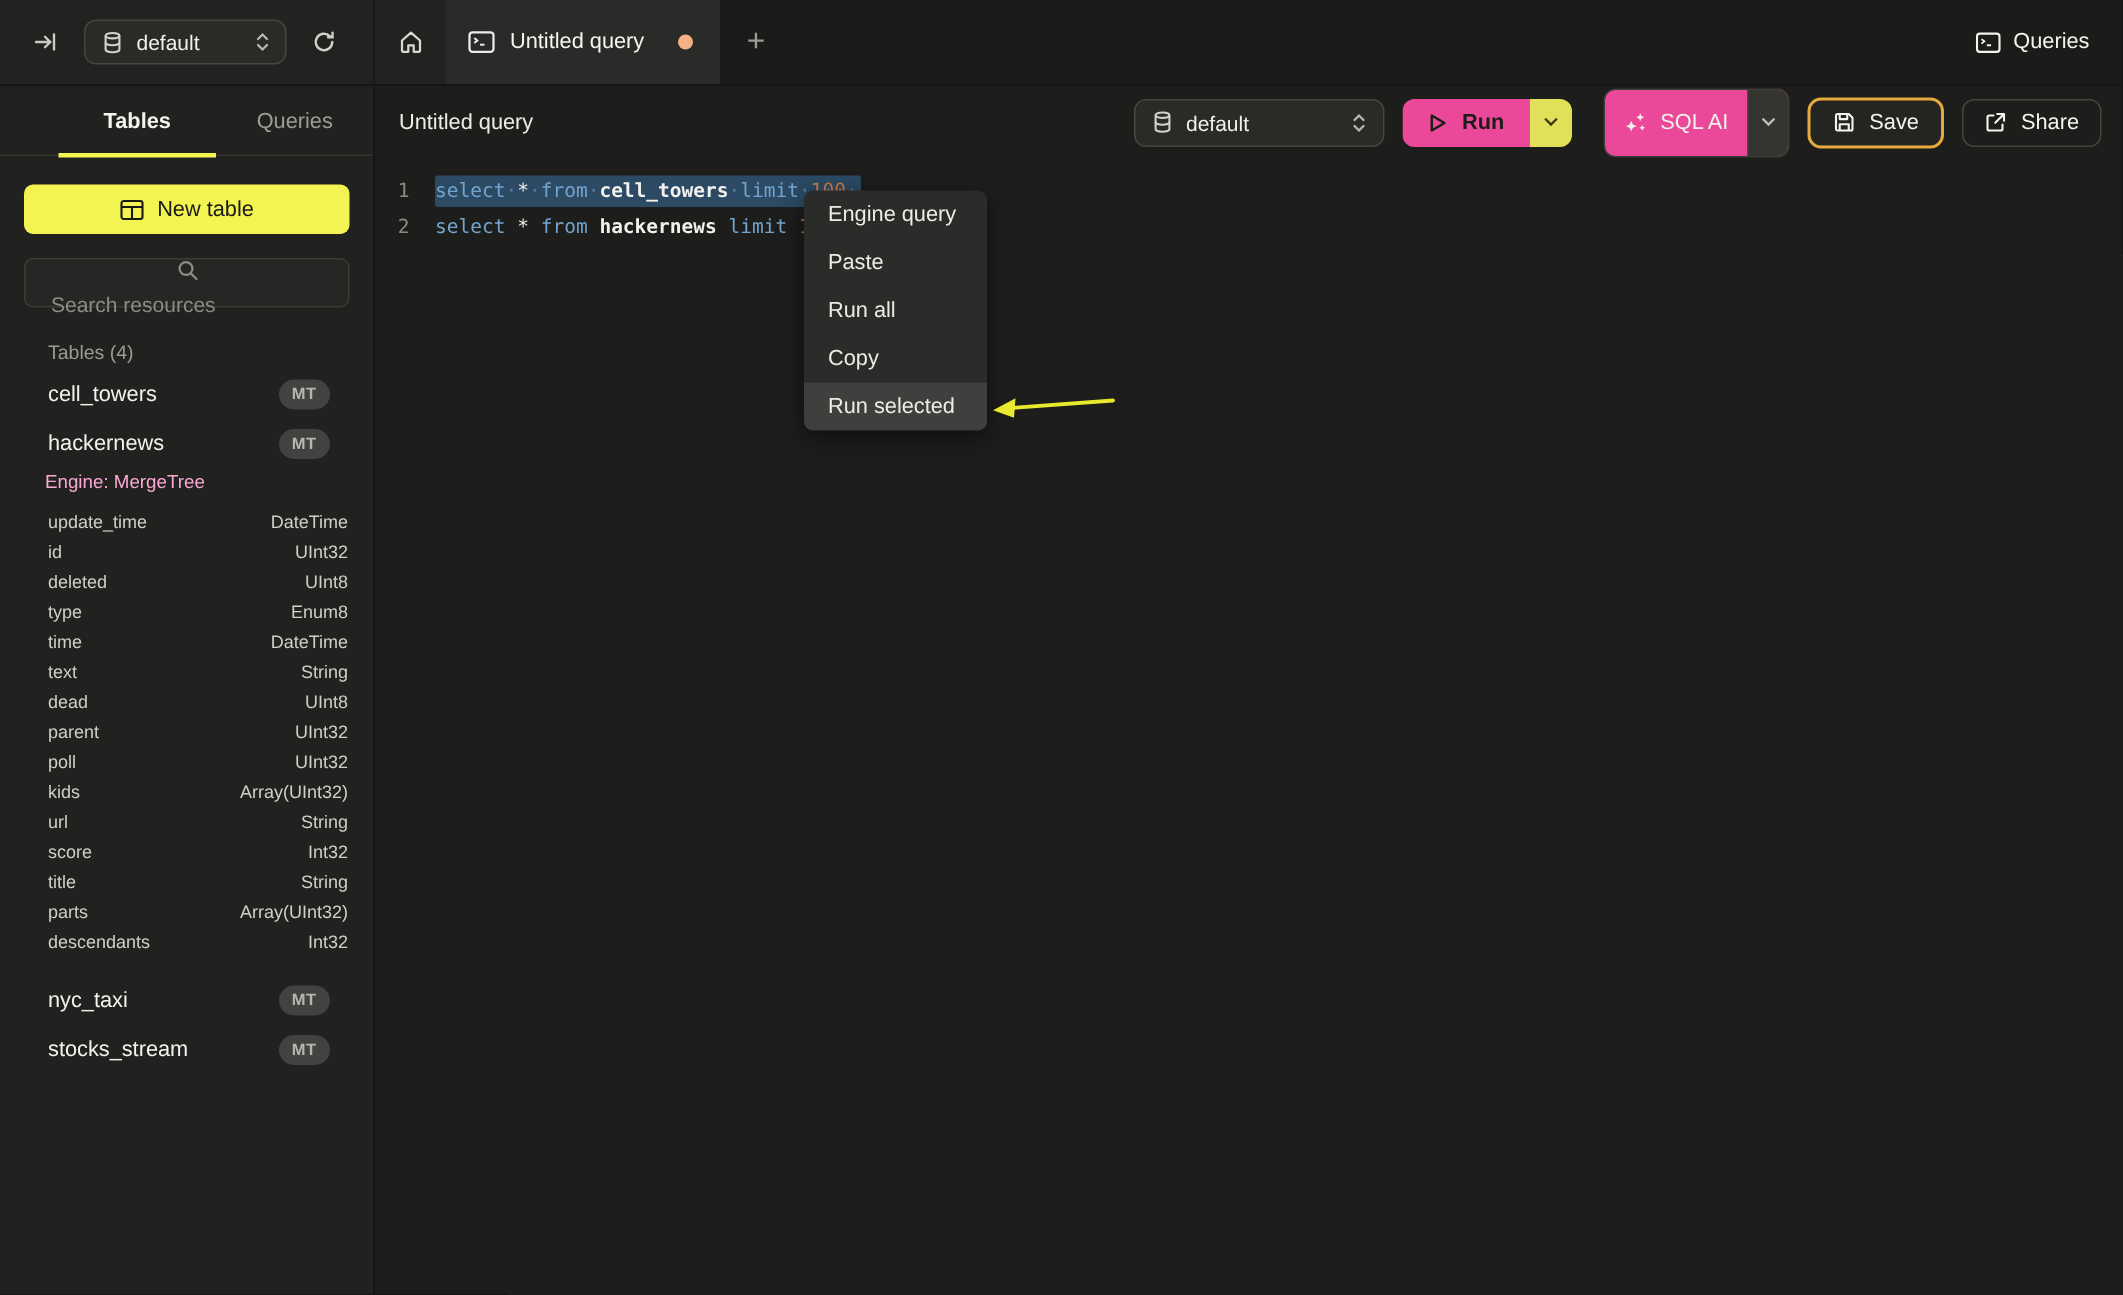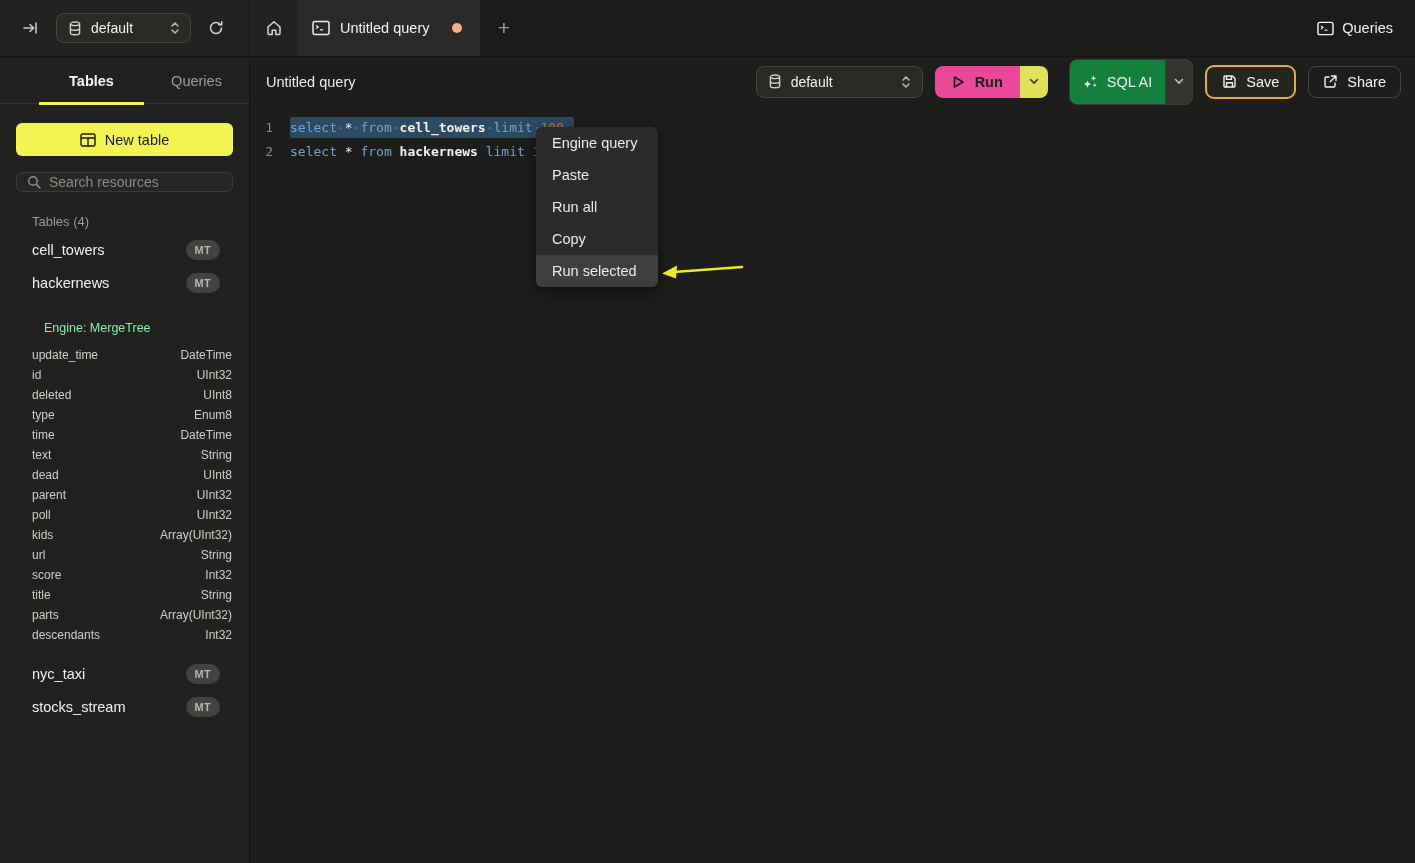--- a/index.html
+++ b/index.html
@@ -27,48 +27,48 @@
   .new-tab-btn{width:48px; display:flex; align-items:center; justify-content:center; color:#9b9b98; font-size:21px; font-weight:300; cursor:pointer;}
   .queries-btn{margin-left:auto; margin-right:22px; display:flex; align-items:center; gap:8px; color:#f2f2ef; font-size:14.5px; font-weight:500; cursor:pointer;}
   
   .sidebar{position:absolute; top:58px; left:0; width:250px; height:805px; background:#212120; border-right:1px solid #101010;}
   .side-tabs{display:flex; height:46px; border-bottom:1px solid #32322f;}
   .side-tab{flex:1; display:flex; align-items:center; justify-content:center; font-size:14.5px; color:#9c9c98; position:relative; cursor:pointer;}
   .side-tab.active{color:#f3f3f0; font-weight:600;margin-left:39px;}
   .side-tab.active::after{content:""; position:absolute; left:0; right:0; bottom:-2px; height:3px; background:#f3f351;}
   .new-table-btn{margin:19px 16px 0; height:33px; border:none; border-radius:6px; background:#f3f351;
     display:flex; align-items:center; justify-content:center; gap:9px; color:#191917; font-size:14.5px; font-weight:500; cursor:pointer; width:217px;}
-  .search-box{margin:16px 16px 0; height:20px; background:#262624; border:1px solid #3b3b38; border-radius:6px;
-    display:flex; align-items:center; gap:8px; padding:0 10px;}
+  .search-box{margin:16px 16px 0; height:33px; background:#262624; border:1px solid #3b3b38; border-radius:6px;
+    display:flex; align-items:center; gap:8px; padding:0 10px;flex-direction:column;}
   .search-box input{flex:1; background:transparent; border:none; outline:none; color:#d8d8d4; font-size:14px; font-family:inherit;}
   .search-box input::placeholder{color:#8b8b87;}
   .search-icon{color:#8b8b87;}
   .section-label{margin:22px 0 4px 32px; font-size:13px; color:#9a9a96;}
   .table-item{display:flex; align-items:center; height:33px; padding:0 29px 0 32px; cursor:pointer;}
   .table-name{font-size:14.5px; font-weight:500; color:#f1f1ee;}
   .badge{margin-left:auto; background:#424240; color:#b5b5b1; font-size:11px; font-weight:600; letter-spacing:.3px;
     height:20px; padding:0 9px; border-radius:10px; display:flex; align-items:center;}
-  .engine-label{padding:2px 0 4px 44px; font-size:12.5px; color:#86efac;margin-top:20px;}
+  .engine-label{padding:2px 0 4px 30px; font-size:12.5px; color:#f9a8d4;}
   .columns{margin:6px 0 12px;}
   .col-row{display:flex; align-items:center; height:20px; padding:0 17px 0 32px;
     font-family:Liberation Sans, sans-serif; font-size:12px; color:#cfcfca;}
   .col-type{margin-left:auto;}
   
   .main{position:absolute; top:58px; left:251px; right:0; height:805px; background:#1d1d1b;}
   .editor-header{display:flex; align-items:center; height:47px; padding:0 14px 0 15px;}
   .editor-title{font-size:14.5px; color:#edece9;}
   .controls{margin-left:auto; display:flex; align-items:center; gap:12px;}
   .hdr-select{width:167px; height:32px; border:1px solid #454542; border-radius:8px; background:#2a2a27;
     display:flex; align-items:center; gap:9px; padding:0 11px; cursor:pointer;}
   .hdr-select .sel-value{font-size:14px; color:#f0f0ed;}
   .hdr-select .sel-chevrons{margin-left:auto; color:#b8b8b4;}
   .run-btn{display:flex; height:32px; border-radius:8px; overflow:hidden; cursor:pointer;}
   .run-main{display:flex; align-items:center; gap:10px; padding:0 17px; background:#ec4899; color:#1c1c18; font-size:14.5px; font-weight:600;}
   .run-caret{width:28px; background:#e0e158; display:flex; align-items:center; justify-content:center; color:#3a3a14;}
-  .sqlai-btn{display:flex; height:46px; border:1px solid #3b3b38; border-radius:8px; overflow:hidden; background:#15803d; margin-left:9px; cursor:pointer;}
+  .sqlai-btn{display:flex; height:46px; border:1px solid #3b3b38; border-radius:8px; overflow:hidden; background:#ec4899; margin-left:9px; cursor:pointer;}
   .sqlai-main{display:flex; align-items:center; gap:9px; padding:0 13px; color:#f0f0ed; font-size:14.5px; font-weight:500;}
   .sqlai-caret{width:27px; background:#343431; border-left:1px solid #3b3b38; display:flex; align-items:center; justify-content:center; color:#c0c0bc;}
   .save-btn{display:flex; align-items:center; gap:9px; height:34px; padding:0 15px; border:2px solid #e5aa3f; border-radius:9px;
     background:#242421; color:#f3f3f0; font-size:14.5px; font-weight:500; cursor:pointer;}
   .share-btn{display:flex; align-items:center; gap:9px; height:32px; padding:0 14px; border:1px solid #454542; border-radius:8px;
     background:transparent; color:#f3f3f0; font-size:14.5px; font-weight:500; cursor:pointer;}
   
   .code-area{padding-top:11px; font-family:"DejaVu Sans Mono", monospace; font-size:13px;}
   .code-line{display:flex; height:24px; line-height:24px;}
   .gutter{width:22px; flex:none; text-align:right; color:#8b8b87;}

